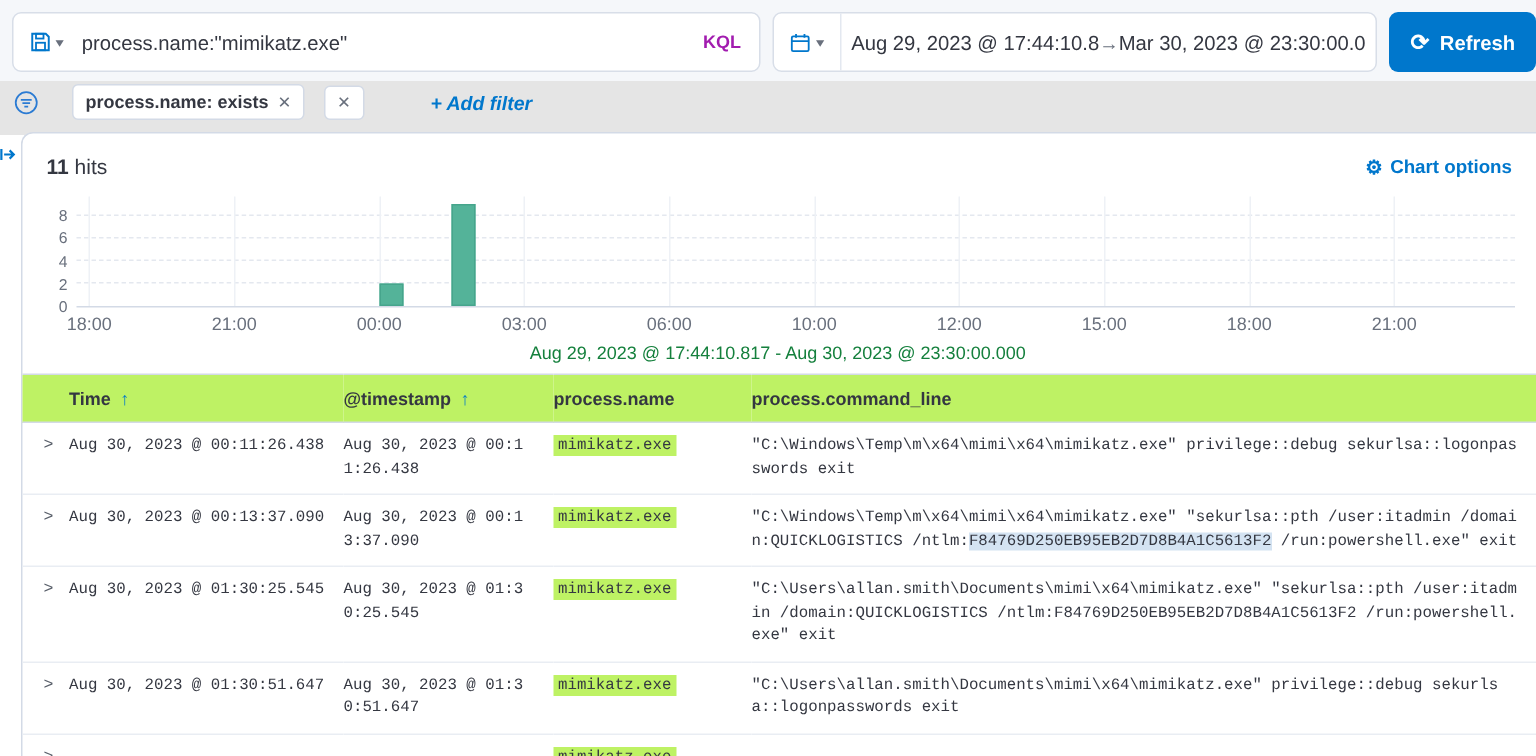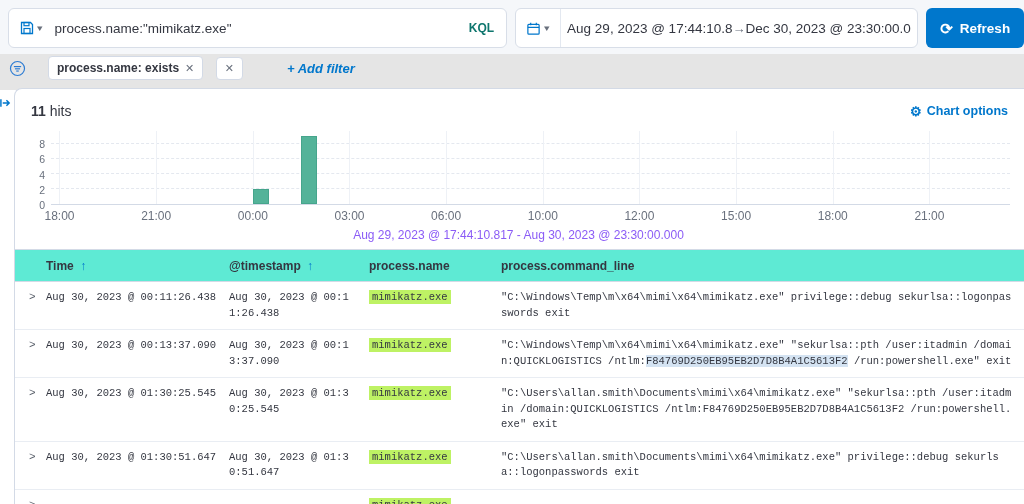--- a/index.html
+++ b/index.html
@@ -6,21 +6,21 @@
   html,body { width:1024px; height:504px; overflow:hidden; background:#fff;
               font-family:"Liberation Sans", sans-serif; color:#343741; }
 
   
   .topbar { background:#f5f7fa; padding:8px 0 6px 8px; display:flex; gap:8px; align-items:center; }
   .querybox { width:500px; height:40px; background:#fff; border:1px solid #d8dee8; border-radius:6px;
               display:flex; align-items:center; padding:0 12px 0 10px; }
   .icon-btn { display:flex; align-items:center; gap:2px; cursor:pointer; }
   .chev { font-size:11px; color:#69707d; transform:scaleY(.8); }
   .query-text { flex:1; margin-left:12px; font-size:13.5px; color:#343741; white-space:nowrap; overflow:hidden; }
-  .kql { font-size:12px; font-weight:bold; color:#0f766e; cursor:pointer; }
+  .kql { font-size:12px; font-weight:bold; color:#a21caf; cursor:pointer; }
   .datebox { width:404px; height:40px; background:#fff; border:1px solid #d8dee8; border-radius:6px;
              display:flex; align-items:center; }
   .date-icon-seg { display:flex; align-items:center; gap:3px; padding:0 10px; height:100%;
                    border-right:1px solid #e3e8f0; cursor:pointer; }
   .dates { flex:1; display:flex; align-items:center; justify-content:center; 
            font-size:13.5px; white-space:nowrap; }
   .date-arrow { color:#69707d; font-size:13px; }
   .refresh-btn { height:40px; min-width:96px; background:#0077cc; color:#fff; border:none; border-radius:6px;
                  font-size:13.5px; font-weight:600; display:flex; align-items:center; gap:7px;
                  padding:0 14px; cursor:pointer; font-family:"Liberation Sans",sans-serif; }
@@ -49,25 +49,25 @@
   .chart-wrap { margin:4px 14px 0 12px; }
   .chart-flex { display:flex; }
   .y-axis { position:relative; width:24px; height:74px; }
   .y-lab { position:absolute; right:6px; transform:translateY(50%); font-size:10.5px; color:#69707d; }
   .plot { position:relative; flex:1; height:74px; border-bottom:1px solid #d3dae6; }
   .hgrid { position:absolute; left:0; right:0; border-top:1px dashed #e4e8ef; height:0; }
   .vgrid { position:absolute; top:0; bottom:0; width:1px; background:#eef1f6; }
   .bar { position:absolute; bottom:0; background:#54b399; border:1px solid #46a58c; }
   .x-axis { position:relative; height:18px; margin-left:24px; }
   .x-lab { position:absolute; top:4px; transform:translateX(-50%); font-size:12px; color:#69707d; white-space:nowrap; }
-  .chart-subtitle { text-align:center; font-size:12px; color:#8b5cf6; margin-top:5px; height:16px; }
+  .chart-subtitle { text-align:center; font-size:12px; color:#15803d; margin-top:5px; height:16px; }
 
   
   table.results { width:100%; border-collapse:collapse; margin-top:5px; table-layout:fixed; }
-  .results th { background:#5eead4; border-top:1px solid #d3dae6; border-bottom:1px solid #d3dae6;
+  .results th { background:#bef264; border-top:1px solid #d3dae6; border-bottom:1px solid #d3dae6;
                 font-size:12px; font-weight:bold; text-align:left; padding:8px 8px 8px 0; height:32px; color:#343741; }
   .results th .sort { color:#0077cc; font-weight:400; margin-left:3px; }
   .results td { vertical-align:top; border-bottom:1px solid #e9edf3; padding:8px 8px 8px 0;
                 font-family:"Liberation Mono","DejaVu Sans Mono",monospace; font-size:10.5px;
                 line-height:15.5px; color:#343741; word-break:break-all; }
   .col-expand { width:31px; }
   .col-time { width:183px; }
   .col-ts { width:140px; }
   .col-name { width:132px; }
   td.expand-cell { padding-left:14px; color:#5a606b; font-size:11px; cursor:pointer; font-family:"Liberation Mono",monospace; }
@@ -98,21 +98,21 @@
         <rect x="2" y="3.5" width="12" height="10.5" rx="1" fill="none" stroke="#0077cc" stroke-width="1.3"></rect>
         <line x1="2" y1="6.8" x2="14" y2="6.8" stroke="#0077cc" stroke-width="1.3"></line>
         <line x1="5" y1="1.8" x2="5" y2="4.5" stroke="#0077cc" stroke-width="1.3"></line>
         <line x1="11" y1="1.8" x2="11" y2="4.5" stroke="#0077cc" stroke-width="1.3"></line>
       </svg>
       <span class="chev">▾</span>
     </span>
     <span class="dates">
       <span>Aug 29, 2023 @ 17:44:10.8</span>
       <span class="date-arrow">→</span>
-      <span>Dec 30, 2023 @ 23:30:00.0</span>
+      <span>Mar 30, 2023 @ 23:30:00.0</span>
     </span>
   </div>
 
   <button class="refresh-btn">
     <span class="refresh-glyph">⟳</span>
     <span>Refresh</span>
   </button>
 </div>
 
 <div class="filterbar">

